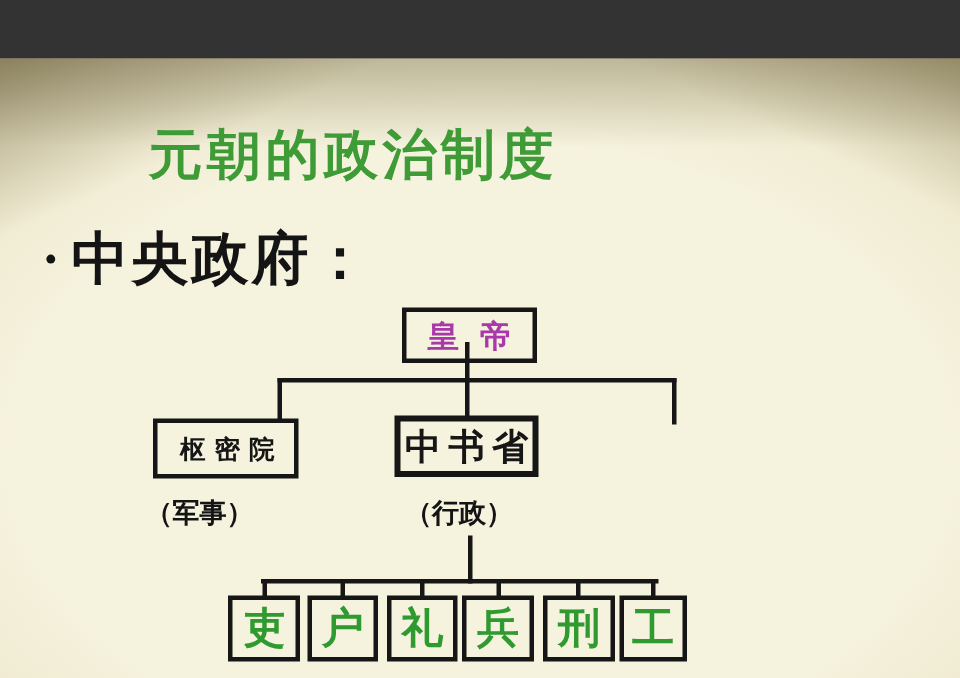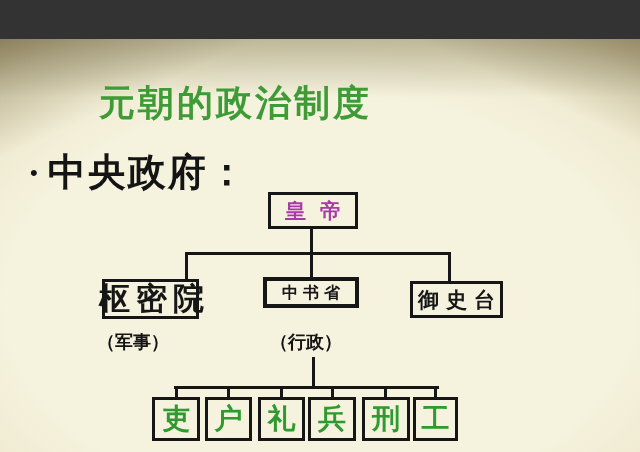--- a/index.html
+++ b/index.html
@@ -24,23 +24,23 @@
   }
   .bullet-row{position:absolute;left:30px;top:108px;display:flex;align-items:center;}
   .bullet-dot{font-size:22px;color:#141414;margin-right:10px;line-height:1;}
   .section-label{font-size:38px;font-weight:bold;letter-spacing:2px;color:#141414;white-space:nowrap;}
   .obox{
     position:absolute;display:flex;align-items:center;justify-content:center;
     border:3px solid var(--line-black,#161616);
     background:transparent;
     font-weight:bold;color:#161616;white-space:nowrap;box-sizing:border-box;
   }
-  .emperor{left:268px;top:153px;width:90px;height:37px;font-size:21px;letter-spacing:14px;padding-left:14px;color:var(--emperor-purple,#a938a9);}
-  .branch-1{left:102px;top:240px;width:97px;height:40px;font-size:31px;letter-spacing:6px;padding-left:8px;}
-  .branch-2{left:263px;top:238px;width:96px;height:31px;font-size:16px;letter-spacing:5px;padding-left:5px;border-width:4px;align-items:flex-end;}
+  .emperor{left:268px;top:166px;width:90px;height:37px;font-size:21px;letter-spacing:14px;padding-left:14px;color:var(--emperor-purple,#a938a9);}
+  .branch-1{left:102px;top:240px;width:97px;height:40px;font-size:17px;letter-spacing:6px;padding-left:8px;}
+  .branch-2{left:263px;top:238px;width:96px;height:41px;font-size:24px;letter-spacing:5px;padding-left:5px;border-width:4px;}
   .branch-3{left:410px;top:242px;width:93px;height:37px;font-size:21px;letter-spacing:7px;padding-left:7px;}
   .caption{
     position:absolute;top:291px;width:120px;text-align:center;
     font-size:18px;font-weight:bold;color:#141414;white-space:nowrap;
   }
   .cap-1{left:73px;}
   .cap-2{left:246px;}
   .cap-3{left:390px;}
   .line{position:absolute;background:var(--line-black,#161616);}
   .dept{
@@ -77,23 +77,20 @@
   <div class="line" style="left:185px;top:213px;width:3px;height:29px;"></div>
   <div class="line" style="left:310px;top:213px;width:3px;height:27px;"></div>
   <div class="line" style="left:448px;top:213px;width:3px;height:31px;"></div>
 
   <div class="obox branch-1">
     <span>枢密院</span>
   </div>
   <div class="obox branch-2">
     <span>中书省</span>
   </div>
-  <div class="obox branch-3">
-    <span>御史台</span>
-  </div>
 
   <div class="caption cap-2">（行政）</div>
   <div class="caption cap-1">（军事）</div>
 
   <div class="line" style="left:312px;top:318px;width:3px;height:32px;"></div>
   <div class="line" style="left:174px;top:347px;width:265px;height:3px;"></div>
   <div class="line" style="left:175px;top:347px;width:3px;height:13px;"></div>
   <div class="line" style="left:227px;top:347px;width:3px;height:13px;"></div>
   <div class="line" style="left:280px;top:347px;width:3px;height:13px;"></div>
   <div class="line" style="left:331px;top:347px;width:3px;height:13px;"></div>

